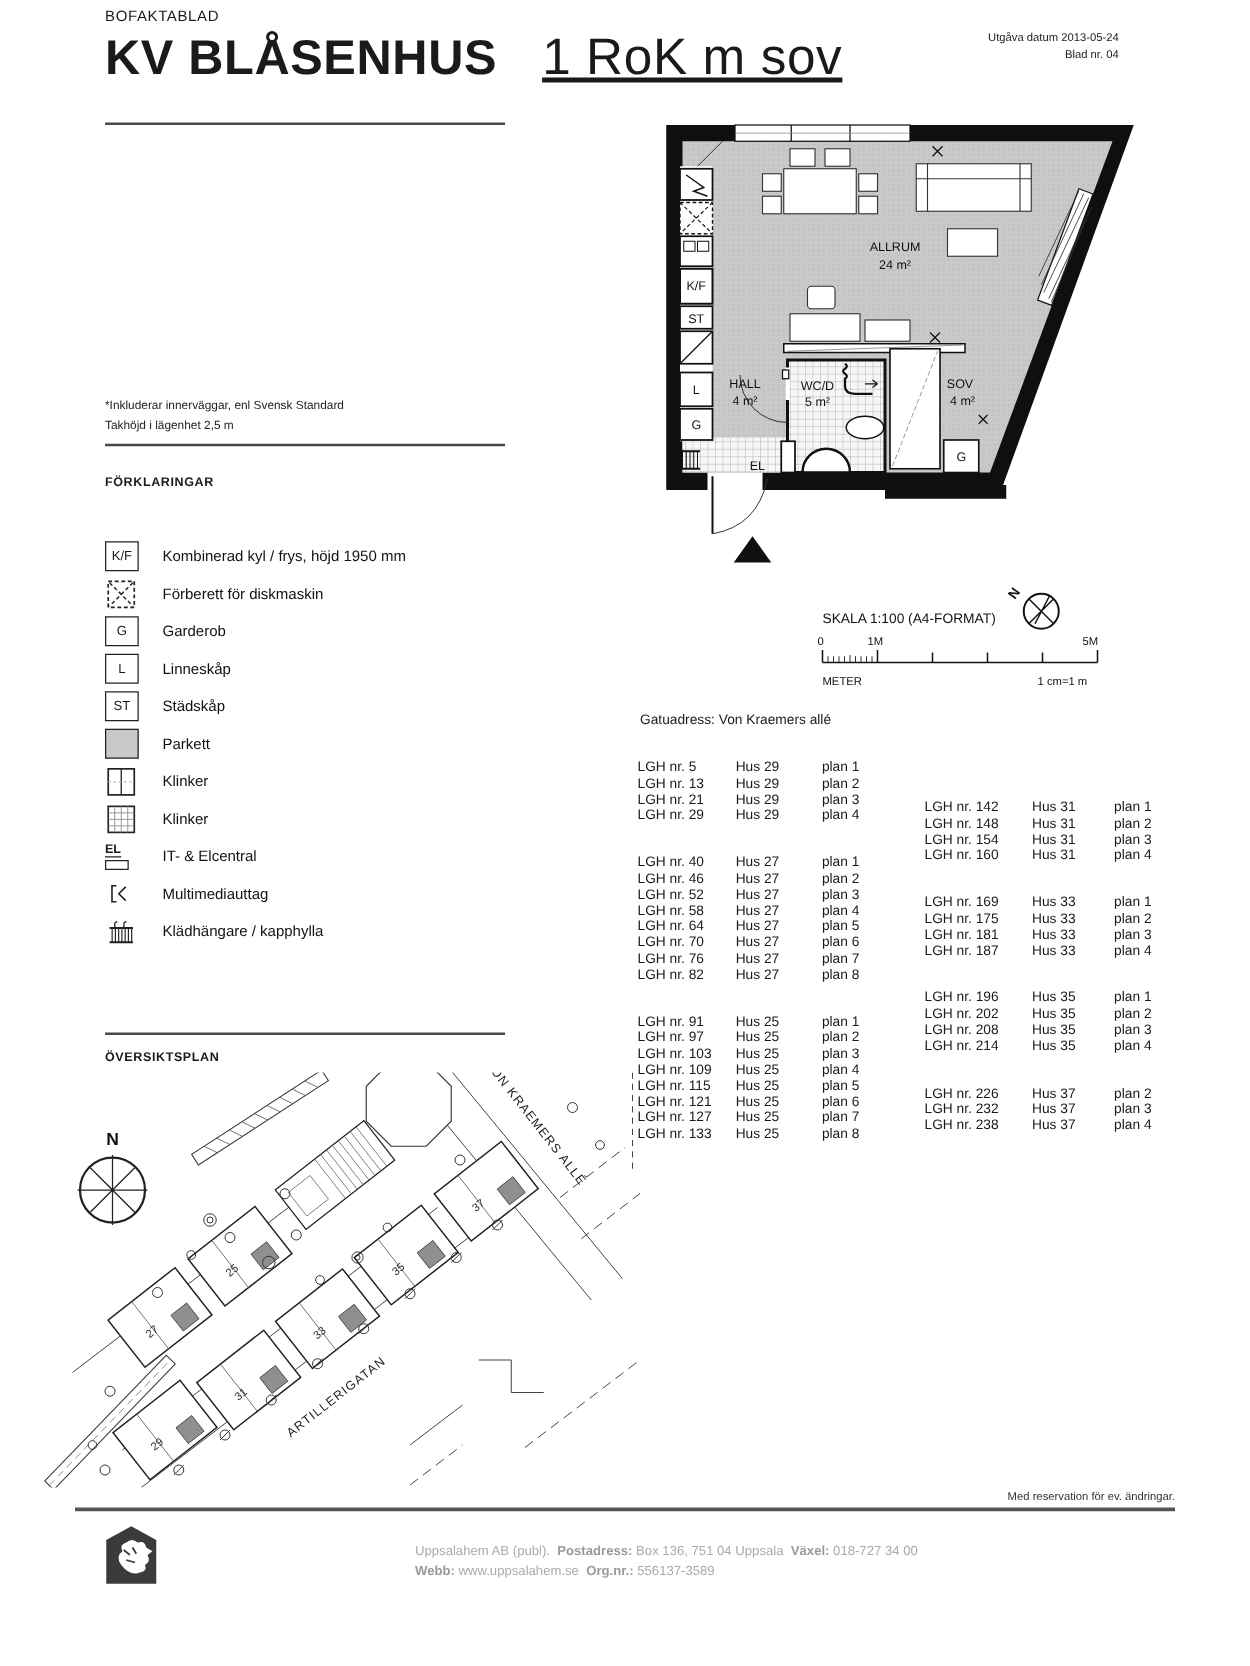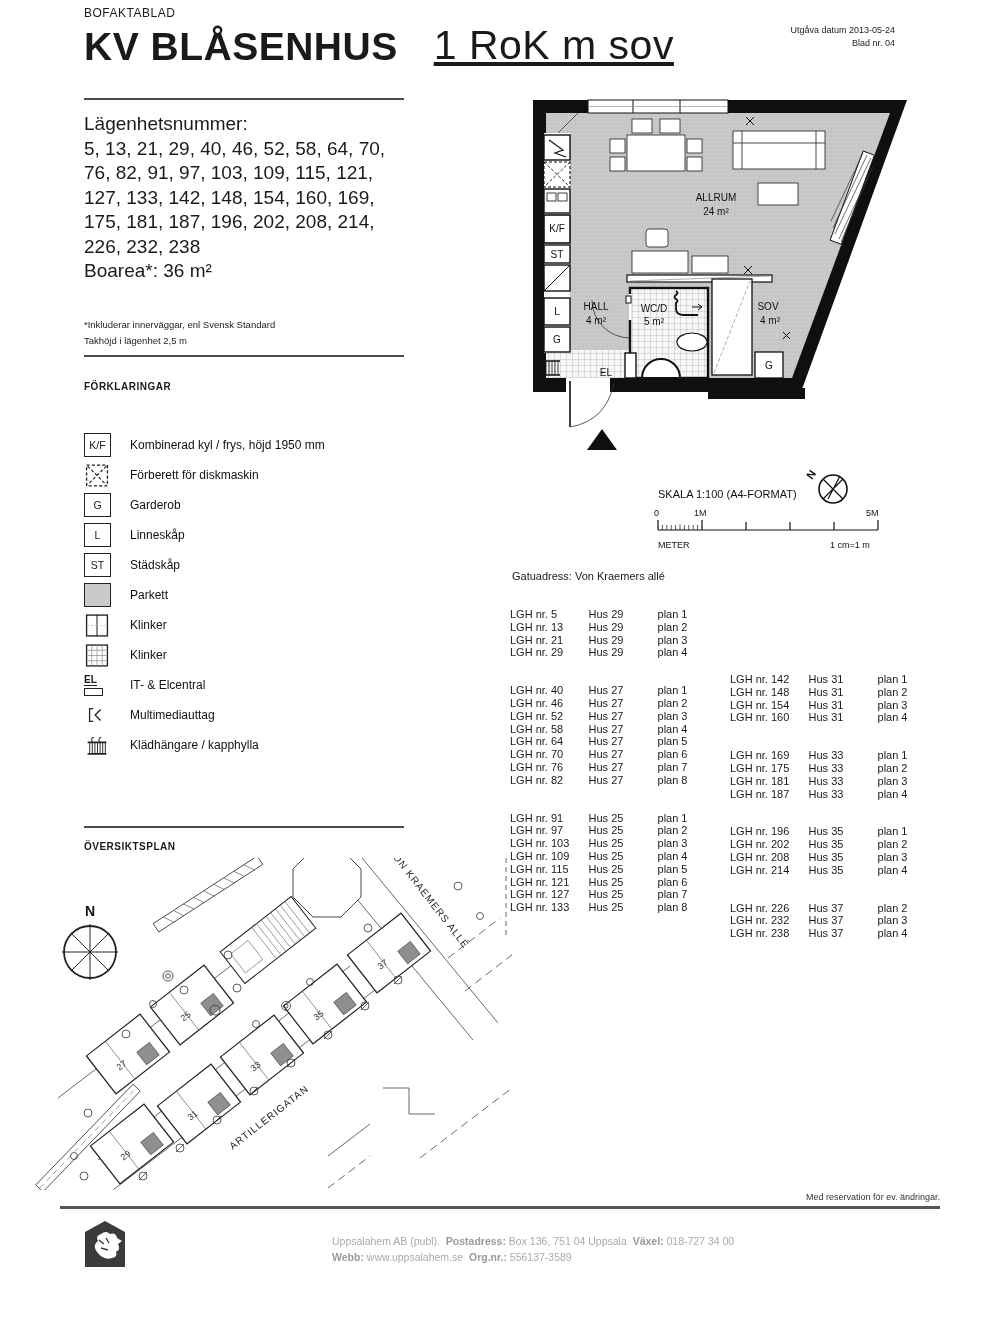--- a/index.html
+++ b/index.html
@@ -31,21 +31,21 @@
         font-size:10.5px;background:#fff;}
   .lbox.park{background:#c9c9c9;}
   .el-ic{display:flex;flex-direction:column;align-items:flex-start;}
   .el-txt{font-size:10px;font-weight:bold;border-bottom:1.4px solid #222;line-height:11px;}
   .el-box{width:17px;height:6px;border:1.2px solid #222;margin-top:2px;}
 
   
   .gatuadress{left:512px;top:570px;font-size:11px;}
   .units{left:510px;top:608px;display:flex;}
   .unit-col{width:205px;}
-  .unit-col.right{margin-top:65px;margin-left:15px;}
+  .unit-col.right{margin-top:32px;margin-left:15px;text-align:center;}
   .unit-group{margin-bottom:25px;}
   .unit-row{font-size:11px;line-height:12.8px;white-space:nowrap;display:flex;}
   .u-lgh{width:82px;}
   .u-hus{width:72px;}
   .u-plan{width:60px;}
 
   
   .siteplan-h{left:84px;top:841px;}
   svg text{font-family:"Liberation Sans","DejaVu Sans",sans-serif;}
 
@@ -65,25 +65,20 @@
   <div class="abs title-row">
     <span class="title-main">KV BLÅSENHUS</span>
     <span class="title-sub">1 RoK m sov</span>
   </div>
   <div class="abs issue">
     <div>Utgåva datum 2013-05-24</div>
     <div>Blad nr. 04</div>
   </div>
   <div class="abs rule" style="left:84px;top:98px;width:320px;"></div>
 
-  <div class="abs apt">
-    <div>Lägenhetsnummer:</div>
-    <div class="nums">5, 13, 21, 29, 40, 46, 52, 58, 64, 70, 76, 82, 91, 97, 103, 109, 115, 121, 127, 133, 142, 148, 154, 160, 169, 175, 181, 187, 196, 202, 208, 214, 226, 232, 238</div>
-    <div>Boarea*: 36 m²</div>
-  </div>
   <div class="abs footnotes">
     <div>*Inkluderar innerväggar, enl Svensk Standard</div>
     <div>Takhöjd i lägenhet 2,5 m</div>
   </div>
   <div class="abs rule" style="left:84px;top:355px;width:320px;"></div>
 
   <div class="abs section-h" style="left:84px;top:381px;">FÖRKLARINGAR</div>
   <div class="abs legend">
     <div class="lg-row">
       <span class="lg-ic">

